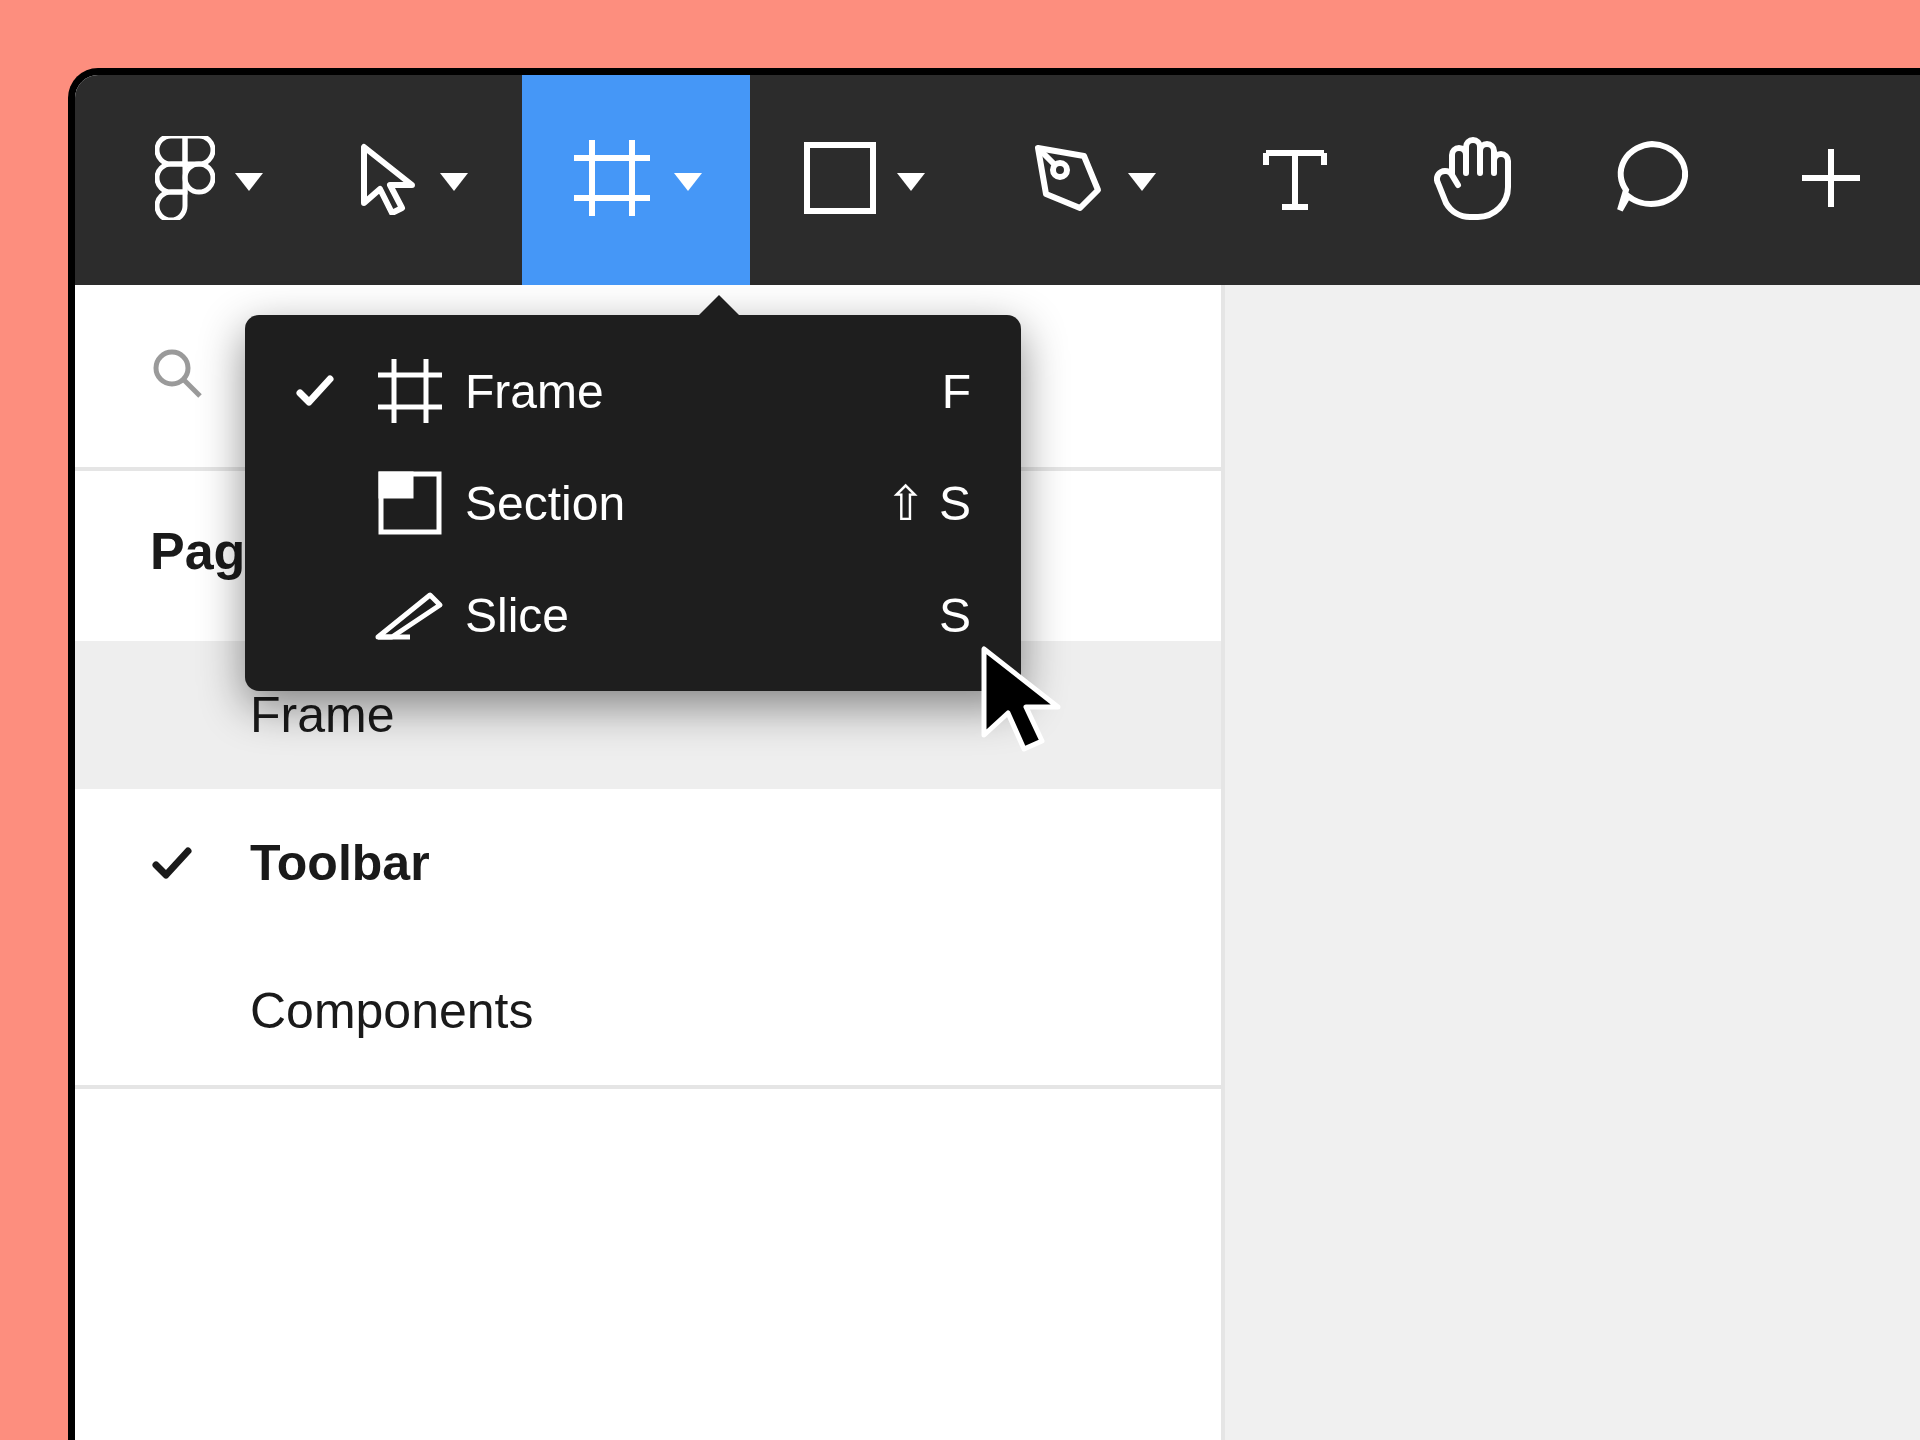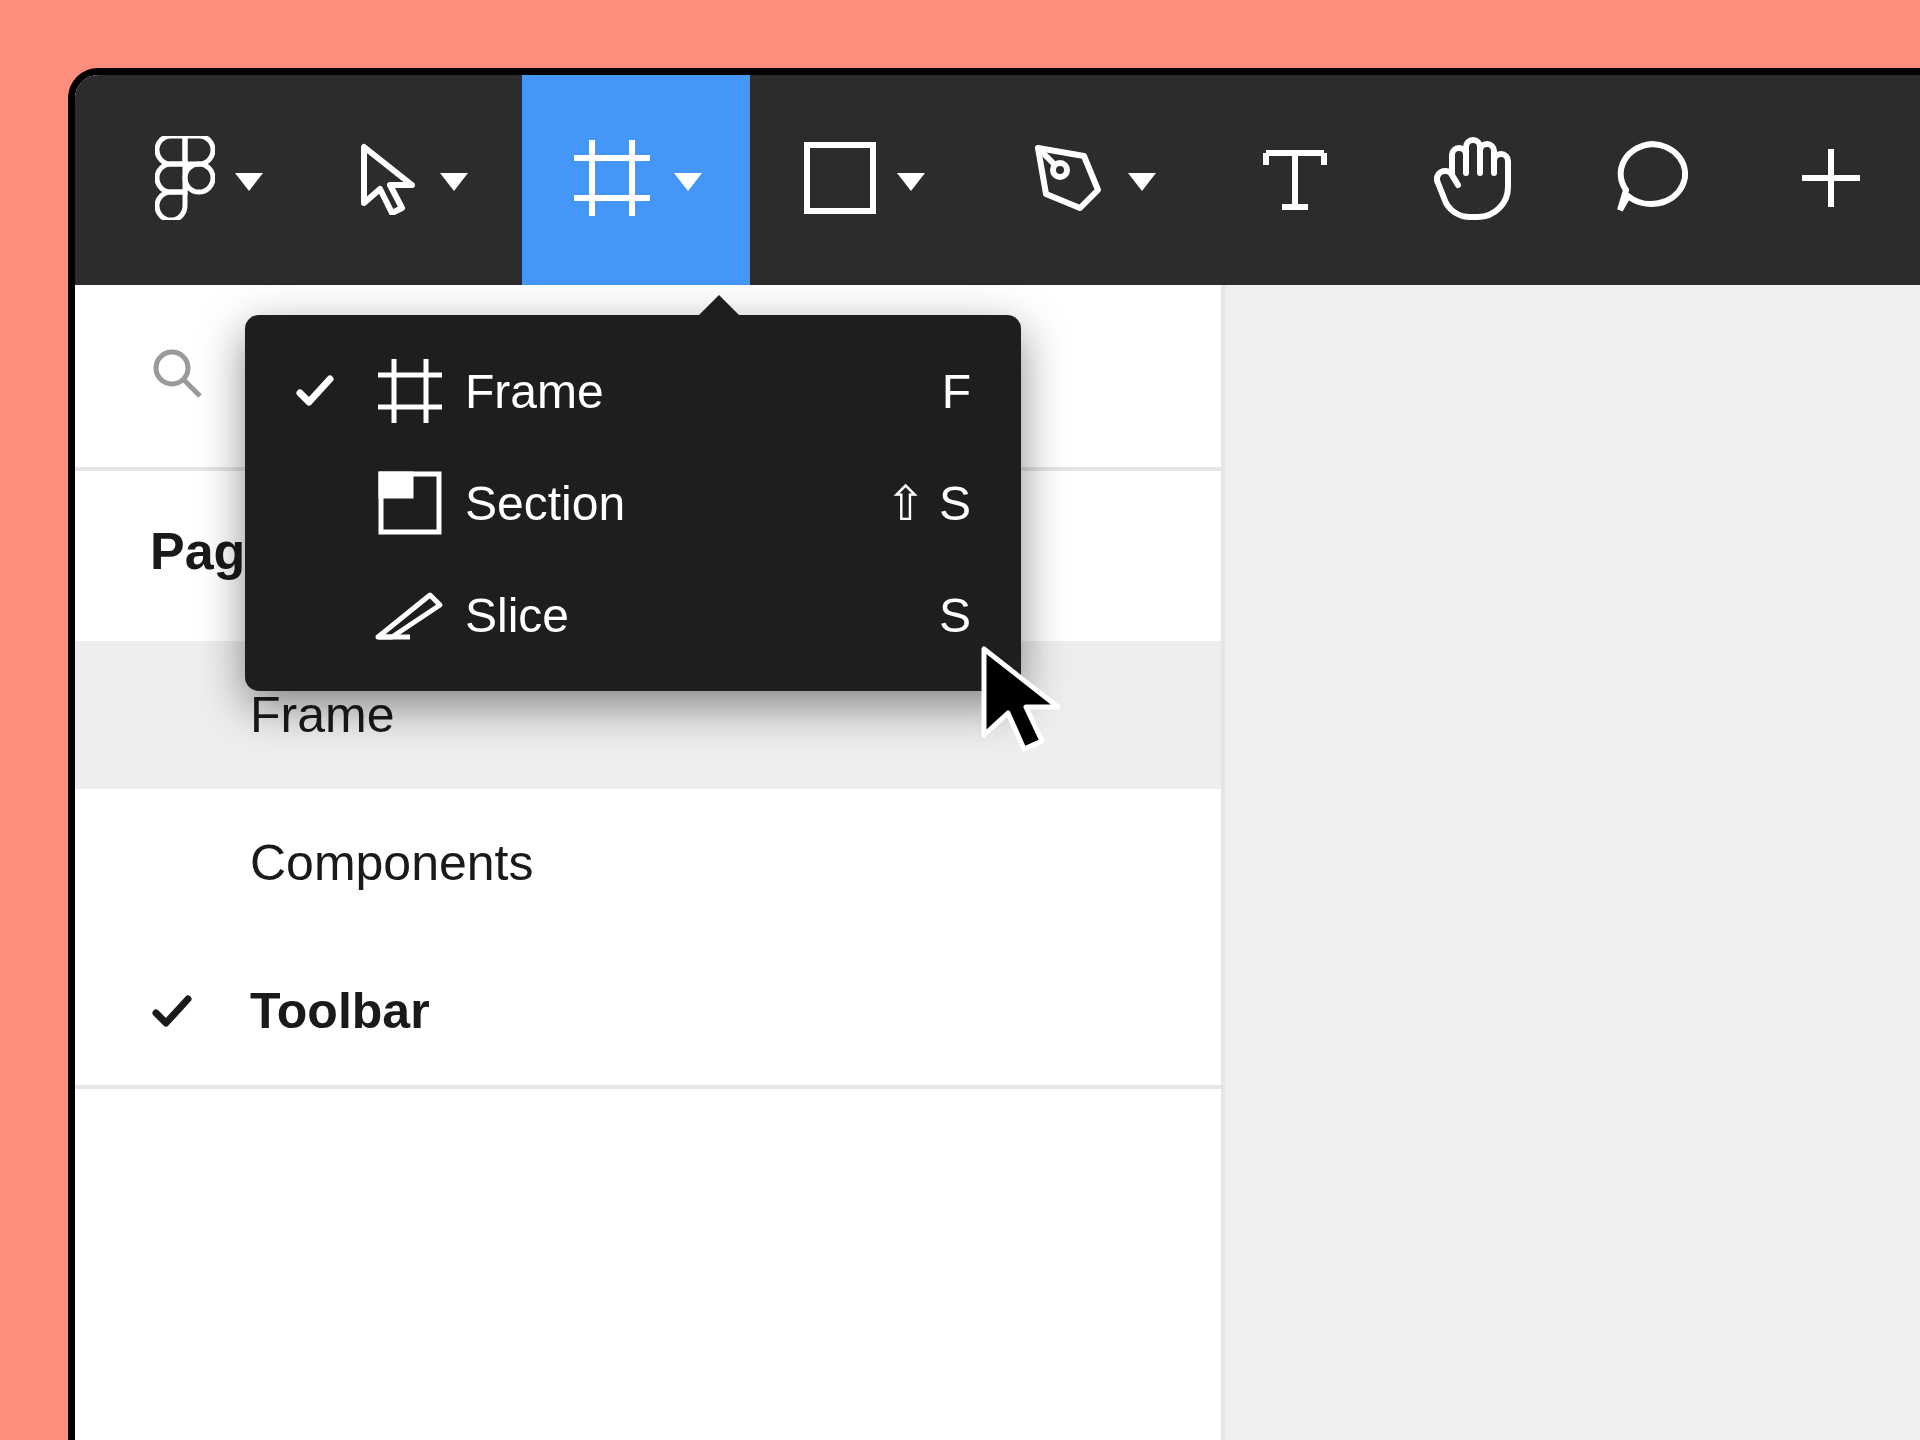--- a/index.html
+++ b/index.html
@@ -301,34 +301,34 @@
         </div>
 
         <div class="pages-section">
           <div class="pages-heading">Pages</div>
 
           <div class="page-item selected">
             <span class="check-slot"></span>
             <span class="page-label">Frame</span>
           </div>
 
-          <div class="page-item">
-            <span class="check-slot"></span>
-            <span class="page-label">Components</span>
-          </div>
-
           <div class="page-item active">
             <span class="check-slot">
               <svg width="44" height="44" viewBox="0 0 44 44" fill="none" stroke="#1a1a1a" stroke-width="7" stroke-linecap="round" stroke-linejoin="round">
                 <polyline points="6,24 16,34 38,10"></polyline>
               </svg>
             </span>
             <span class="page-label">Toolbar</span>
           </div>
 
+          <div class="page-item">
+            <span class="check-slot"></span>
+            <span class="page-label">Components</span>
+          </div>
+
           <div class="sidebar-bottom-divider"></div>
         </div>
       </div>
 
       <div class="canvas-area"></div>
     </div>
 
     <div class="dropdown-menu">
       <div class="dropdown-arrow"></div>
 

